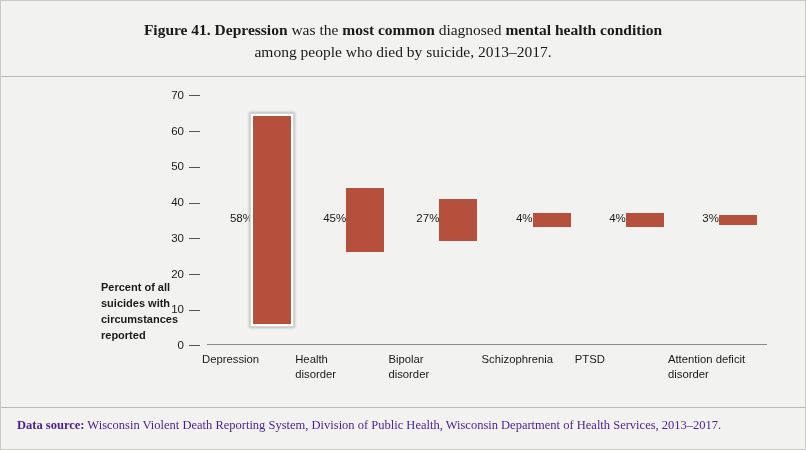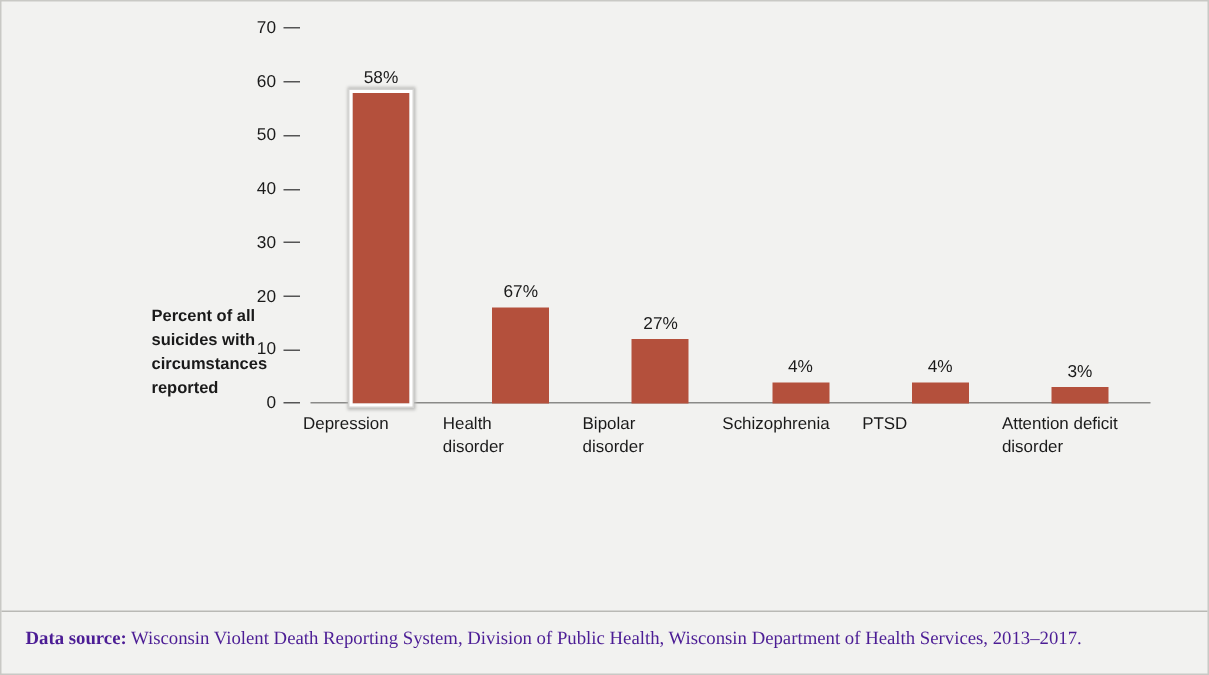--- a/index.html
+++ b/index.html
@@ -105,21 +105,21 @@
     align-items: flex-end;
     justify-content: space-between;
     padding: 0 10px;
     box-sizing: border-box;
   }
   .bar-slot {
     position: relative;
     width: 74px;
     height: 100%;
     display: flex;
-    flex-direction: column;
+    flex-direction: row;
     justify-content: flex-end;
     align-items: center;
   }
   .bar-value {
     font-family: "Liberation Sans", sans-serif;
     font-size: 11.5px;
     color: #1a1a1a;
     margin-bottom: 4px;
   }
   .bar {
@@ -160,20 +160,26 @@
     font-size: 12.5px;
     color: #4c1d95;
   }
   .footer-text b { font-weight: bold; }
 </style>
 </head>
 <body>
 
 <div id="page">
 
+  <div class="title-block">
+    <div class="title-line">
+      <span class="t-bold">Figure 41. Depression</span><span class="t-norm"> was the </span><span class="t-bold">most common</span><span class="t-norm"> diagnosed </span><span class="t-bold">mental health condition</span>
+    </div>
+    <div class="title-line t-norm">among people who died by suicide, 2013–2017.</div>
+  </div>
 
   <div class="chart-area">
 
     <div class="axis-label">Percent of all suicides with circumstances reported</div>
 
     <div class="plot">
 
       <div class="ytick" style="top:0%">
         <span class="num">70</span><span class="dash"></span>
       </div>
@@ -205,21 +211,21 @@
 
         <div class="bar-slot selected">
           <span class="bar-value">58%</span>
           <div class="bar" style="height:82.86%"></div>
           <div class="bar-caption">
             <div>Depression</div>
           </div>
         </div>
 
         <div class="bar-slot">
-          <span class="bar-value">67%</span>
+          <span class="bar-value">45%</span>
           <div class="bar" style="height:25.71%"></div>
           <div class="bar-caption">
             <div>Health</div>
             <div>disorder</div>
           </div>
         </div>
 
         <div class="bar-slot">
           <span class="bar-value">27%</span>
           <div class="bar" style="height:17.14%"></div>

